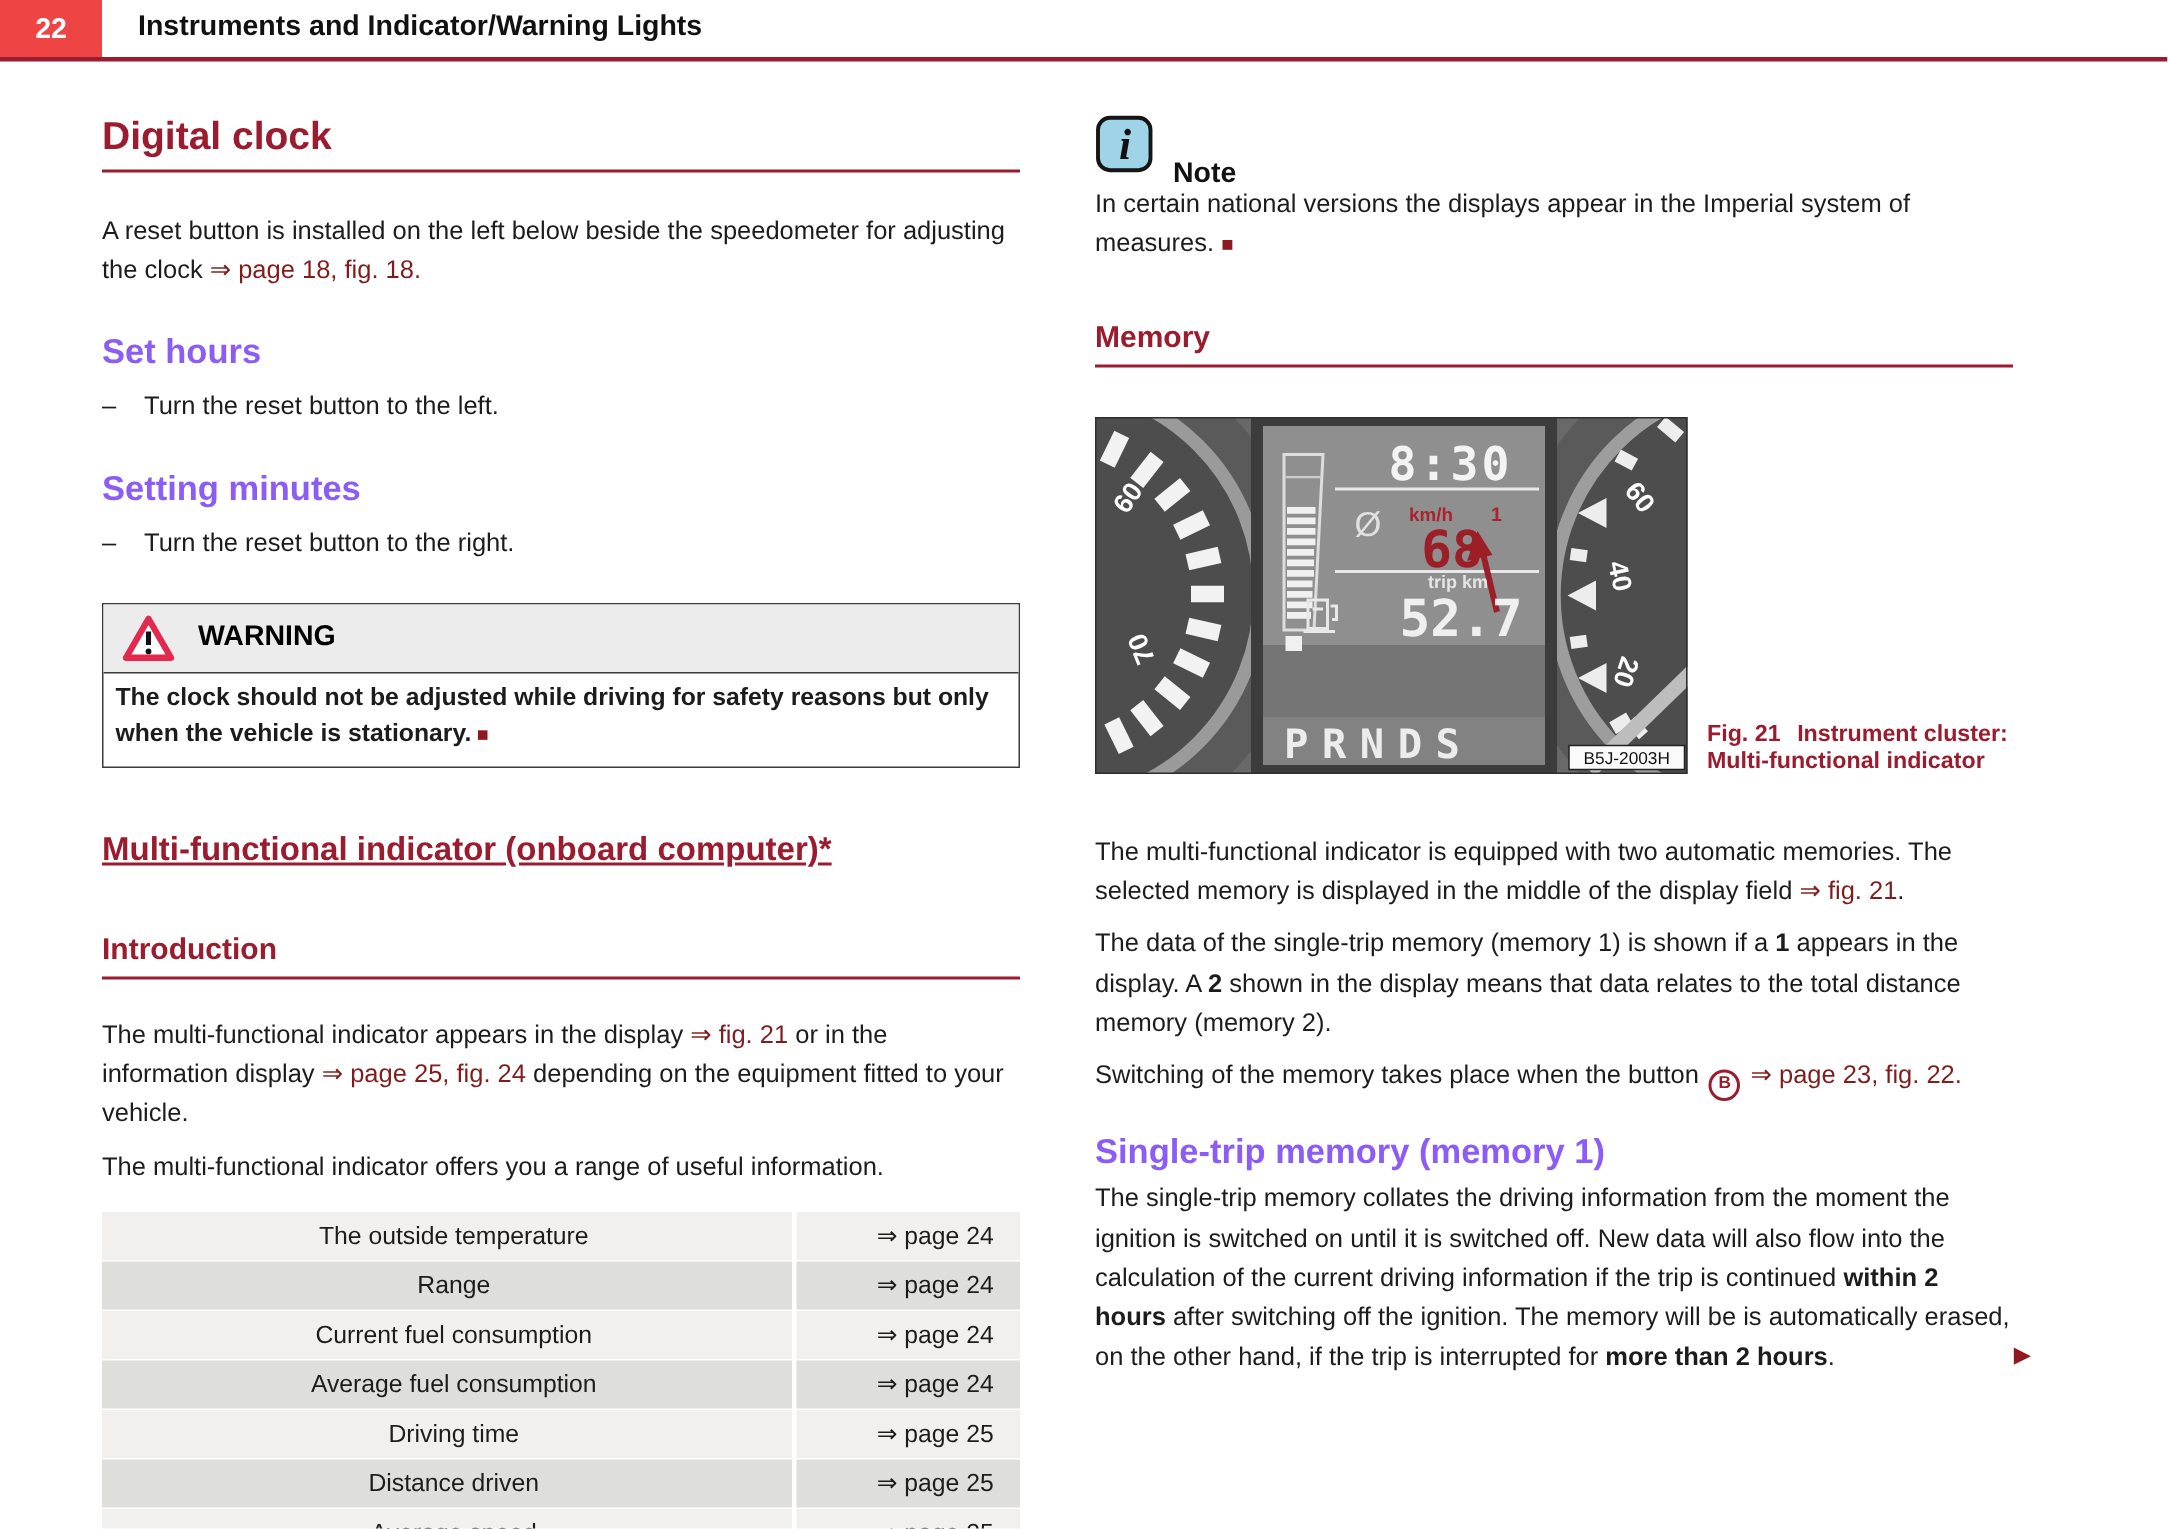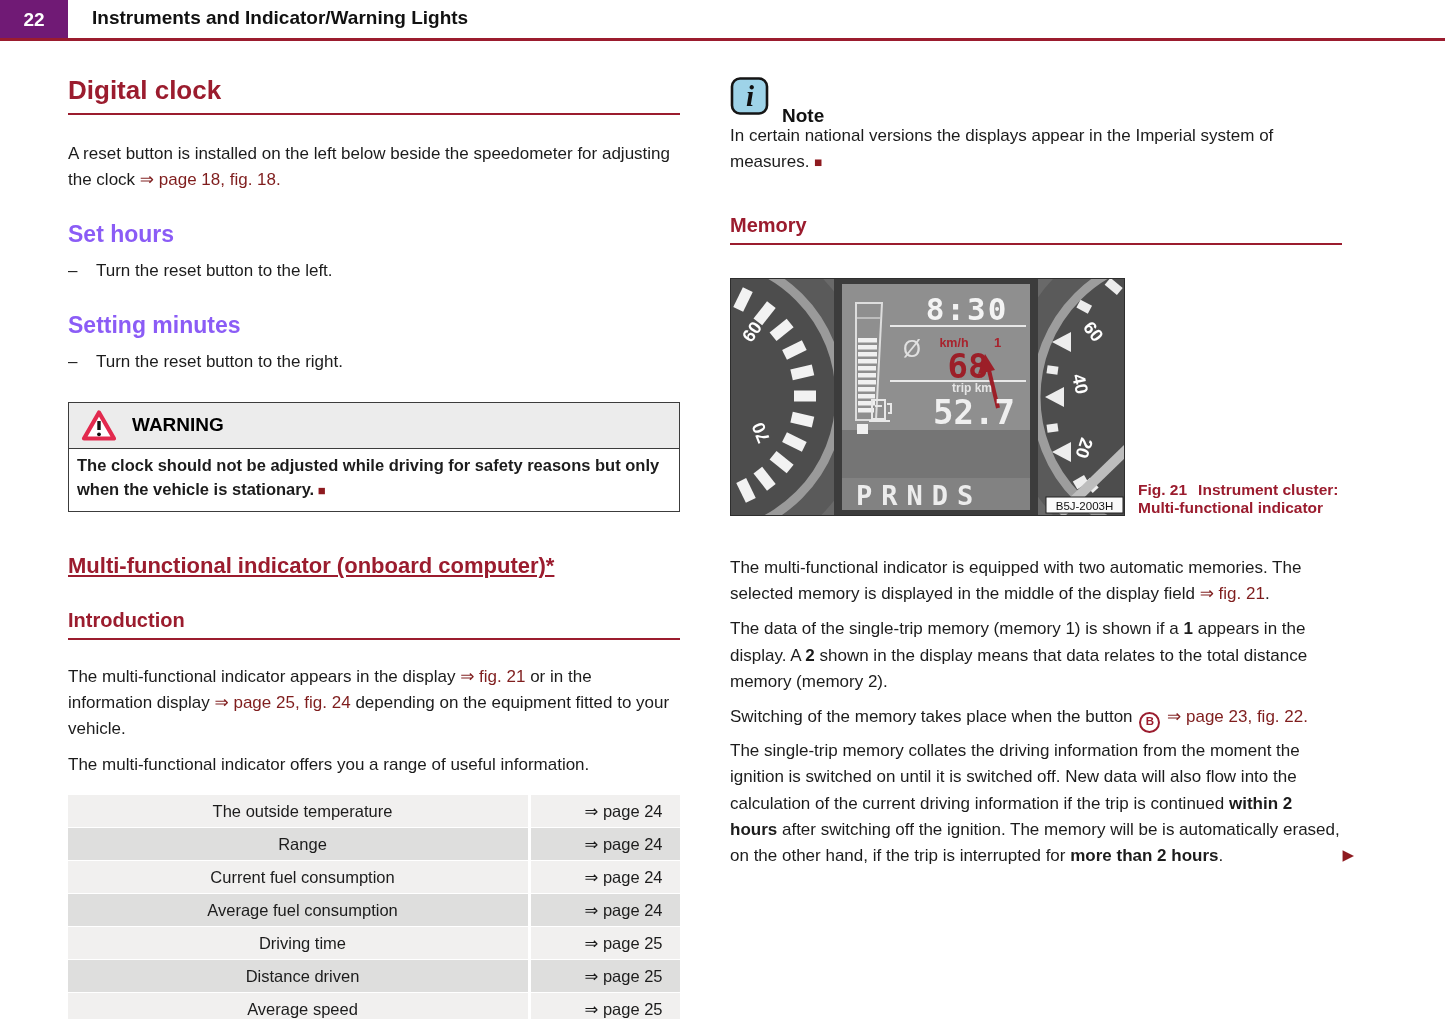--- a/index.html
+++ b/index.html
@@ -1,20 +1,20 @@
 <!DOCTYPE html>
 <html><head>
 <meta charset="utf-8">
 <style>
   html,body{margin:0;padding:0;background:#ffffff;}
   body{width:1445px;height:1019px;position:relative;overflow:hidden;
        font-family:"Liberation Sans",sans-serif;color:#1c1c1c;}
 
   
-  .pagenum{position:absolute;left:0;top:0;width:68px;height:39px;background:#701a75;
+  .pagenum{position:absolute;left:0;top:0;width:68px;height:39px;background:#ef4444;
            color:#fff;font-weight:bold;font-size:19px;display:flex;align-items:center;justify-content:center;}
   .htitle{position:absolute;left:92px;top:7px;font-size:19px;font-weight:bold;color:#111;white-space:nowrap;}
   .hrule{position:absolute;left:0;top:38px;width:1445px;height:3px;background:#9B1C2E;}
 
   
   .col{position:absolute;top:60px;width:612px;}
   .col-left{left:68px;}
   .col-right{left:730px;}
 
   .h1{font-size:26px;font-weight:bold;color:#9B1C2E;margin:16px 0 0 0;line-height:1.08;white-space:nowrap;}
@@ -104,21 +104,21 @@
           <line x1="18" y1="12" x2="18" y2="21" stroke="#111" stroke-width="3.4"></line>
           <circle cx="18" cy="25.3" r="1.9" fill="#111"></circle>
         </svg>
         <span class="warntitle">WARNING</span>
       </div>
       <p class="warnbody"><span>The clock should not be adjusted while driving for safety reasons but only when the vehicle is stationary.</span><span class="sq"> ■</span></p>
     </div>
 
     <h1 class="h1" style="margin-top:42px;font-size:22px;text-decoration:underline;">Multi-functional indicator (onboard computer)*</h1>
 
-    <h2 class="h2" style="margin-top:31px;">Introduction</h2>
+    <h2 class="h2" style="margin-top:44px;">Introduction</h2>
 
     <p class="body p-mt24"><span>The multi-functional indicator appears in the display </span><span class="lnk">⇒ fig. 21</span><span> or in the information display </span><span class="lnk">⇒ page 25, fig. 24</span><span> depending on the equipment fitted to your vehicle.</span></p>
     <p class="body p-mt8">The multi-functional indicator offers you a range of useful information.</p>
 
     <div class="dtable">
       <div class="trow">
         <div class="tcell tcell-label">The outside temperature</div>
         <div class="tcell tcell-page">⇒ page 24</div>
       </div>
       <div class="trow">
@@ -266,19 +266,20 @@
       <figcaption class="figcap">
         <span class="figlab">Fig. 21</span><span>Instrument cluster:</span>
         <div>Multi-functional indicator</div>
       </figcaption>
     </figure>
 
     <p class="body" style="margin-top:39px;"><span>The multi-functional indicator is equipped with two automatic memories. The selected memory is displayed in the middle of the display field </span><span class="lnk">⇒ fig. 21</span><span>.</span></p>
     <p class="body p-mt8"><span>The data of the single-trip memory (memory 1) is shown if a </span><span class="b">1</span><span> appears in the display. A </span><span class="b">2</span><span> shown in the display means that data relates to the total distance memory (memory 2).</span></p>
     <p class="body p-mt8"><span>Switching of the memory takes place when the button </span><span class="circB">B</span><span> </span><span class="lnk">⇒ page 23, fig. 22.</span></p>
 
+    <h3 class="h3 h3-mt">Single-trip memory (memory 1)</h3>
     <p class="body p-mt6">
       <span><span>The single-trip memory collates the driving information from the moment the ignition is switched on until it is switched off. New data will also flow into the calculation of the current driving information if the trip is continued </span><span class="b">within 2 hours</span><span> after switching off the ignition. The memory will be is automatically erased, on the other hand, if the trip is interrupted for </span><span class="b">more than 2 hours</span><span>.</span></span>
       <span class="cont">▶</span>
     </p>
   </section>
 
 </div>
 
 </body></html>

